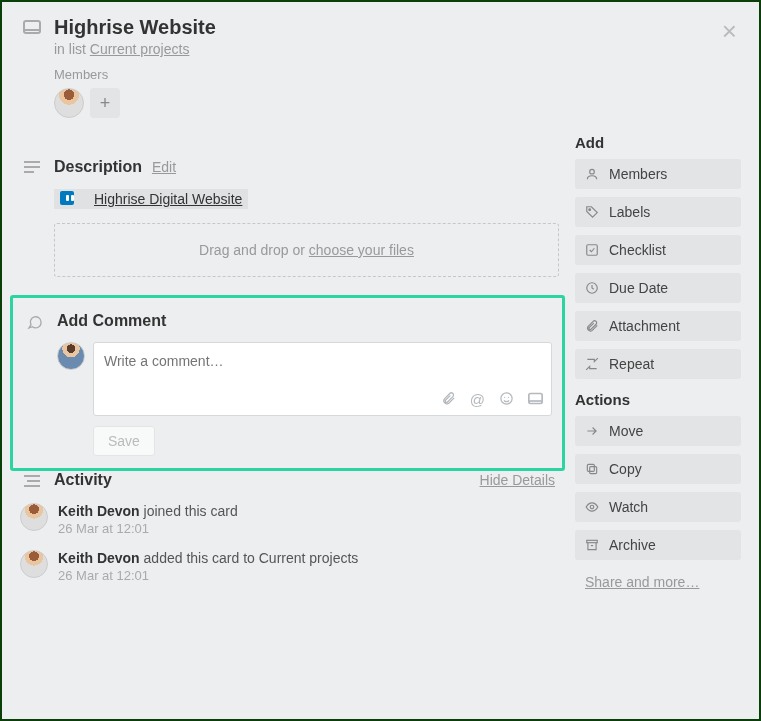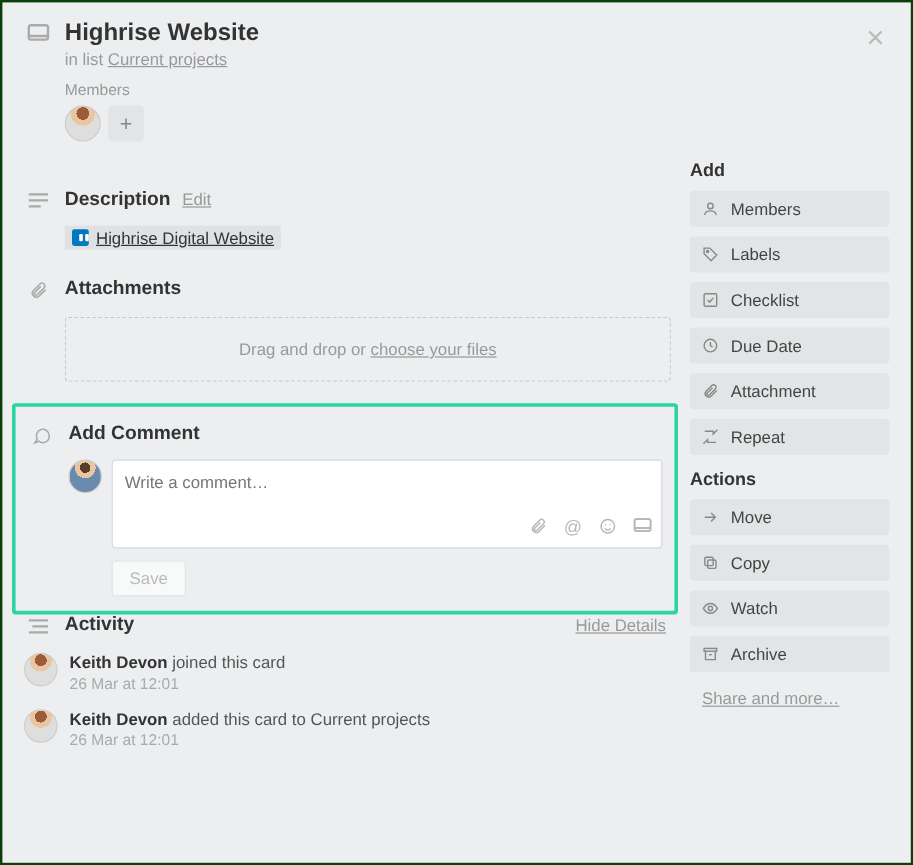--- a/index.html
+++ b/index.html
@@ -52,21 +52,21 @@
   .sect-icon {
     width:24px; display:flex; justify-content:center;
     color:#999; margin-right:10px; flex-shrink:0; margin-top:2px;
   }
   .sect-body { flex:1; }
   .sect-title { font-size:16px; font-weight:700; color:#333; display:inline; }
   .edit-link { font-size:14px; color:#999; text-decoration: underline; margin-left:6px; cursor:pointer; }
 
   .desc-link-row { margin-top:12px; }
   .desc-link {
-    display:inline-flex; align-items:center; gap:6px;
+    display:inline-flex; gap:20px;
     background:#dfe1e3; padding:2px 6px; color:#333;
   }
   .desc-link a { color:#333; text-decoration: underline; }
   .trello-badge {
     width:14px; height:14px; background:#0079bf; border-radius:2px;
     display:inline-flex; align-items:center; justify-content:center;
   }
   .trello-badge::after { content:""; width:3px; height:6px; background:#fff; box-shadow: 5px 0 0 #fff; border-radius:1px; }
 
   .dropzone {
@@ -160,30 +160,20 @@
           <span class="edit-link">Edit</span>
           <div class="desc-link-row">
             <span class="desc-link">
               <span class="trello-badge"></span>
               <a href="#">Highrise Digital Website</a>
             </span>
           </div>
         </div>
       </div>
 
-      <div class="section">
-        <div class="sect-icon">
-          <svg width="16" height="16" viewBox="0 0 24 24">
-              <path d="M21 11l-8.5 8.5a5 5 0 01-7-7L14 4a3.5 3.5 0 015 5l-8.5 8.5a2 2 0 01-3-3L15 7" fill="none" stroke="#aaa" stroke-width="2"></path>
-            </svg>
-        </div>
-        <div class="sect-body">
-          <span class="sect-title">Attachments</span>
-        </div>
-      </div>
       <div class="dropzone">
         <span>Drag and drop or </span><a href="#">choose your files</a>
       </div>
 
       <div class="hl-box">
         <div class="section">
           <div class="sect-icon">
             <svg width="16" height="16" viewBox="0 0 24 24">
                 <path d="M21 12a8 8 0 10-15 4L3 21l5-2a8 8 0 0013-7z" fill="none" stroke="#aaa" stroke-width="2"></path>
               </svg>

